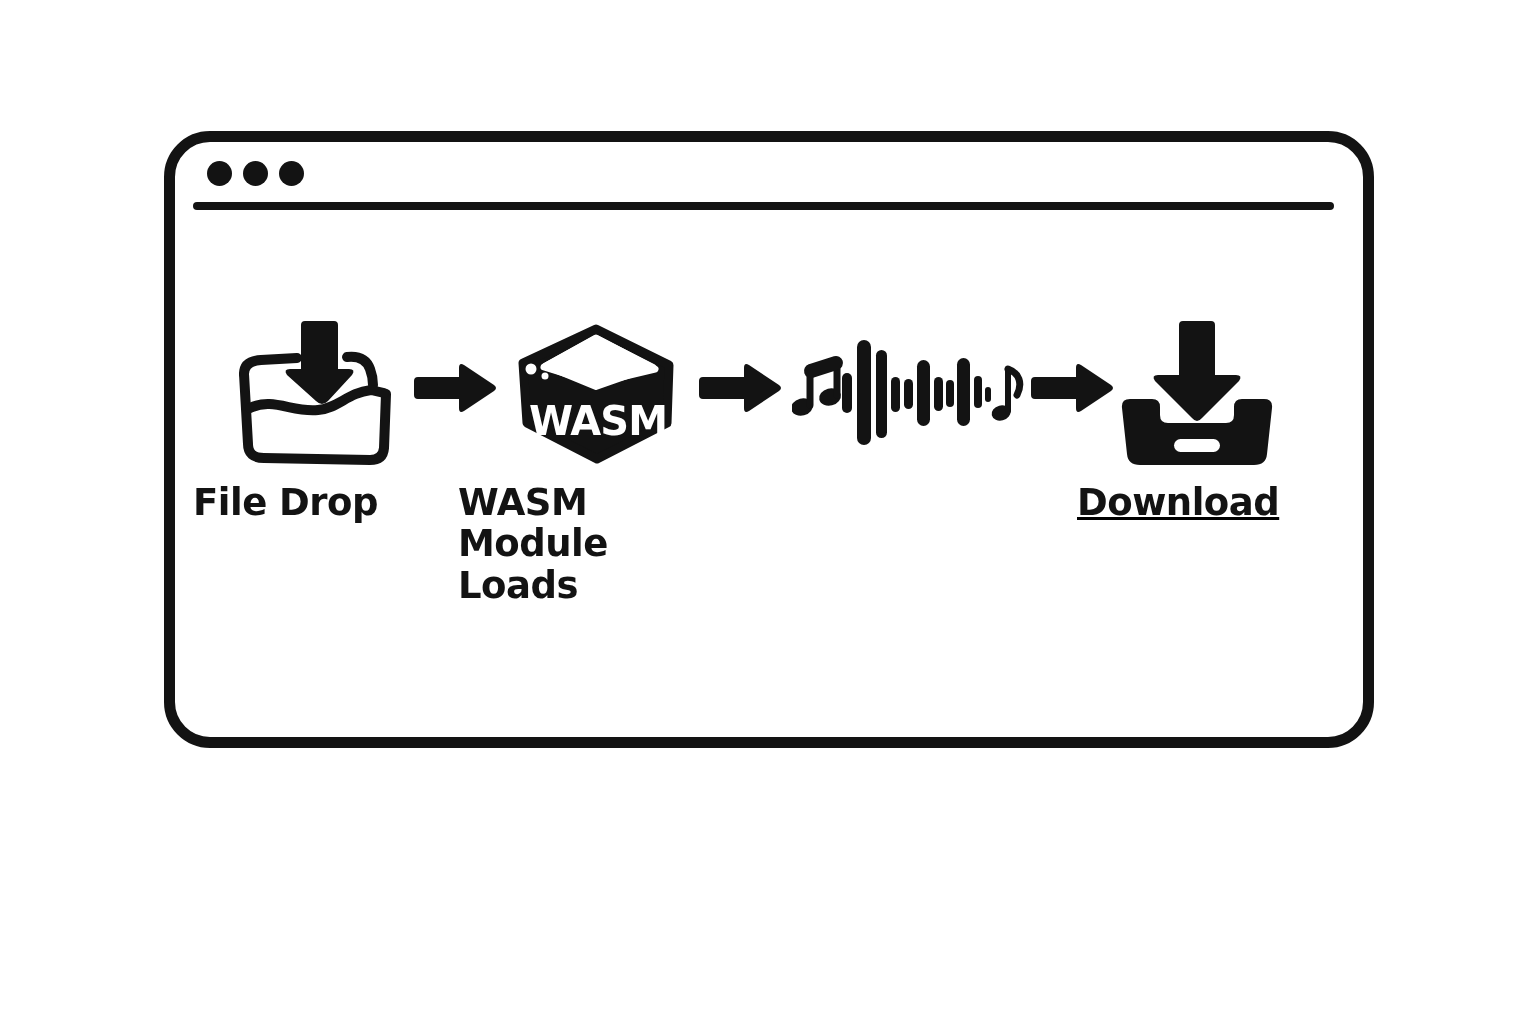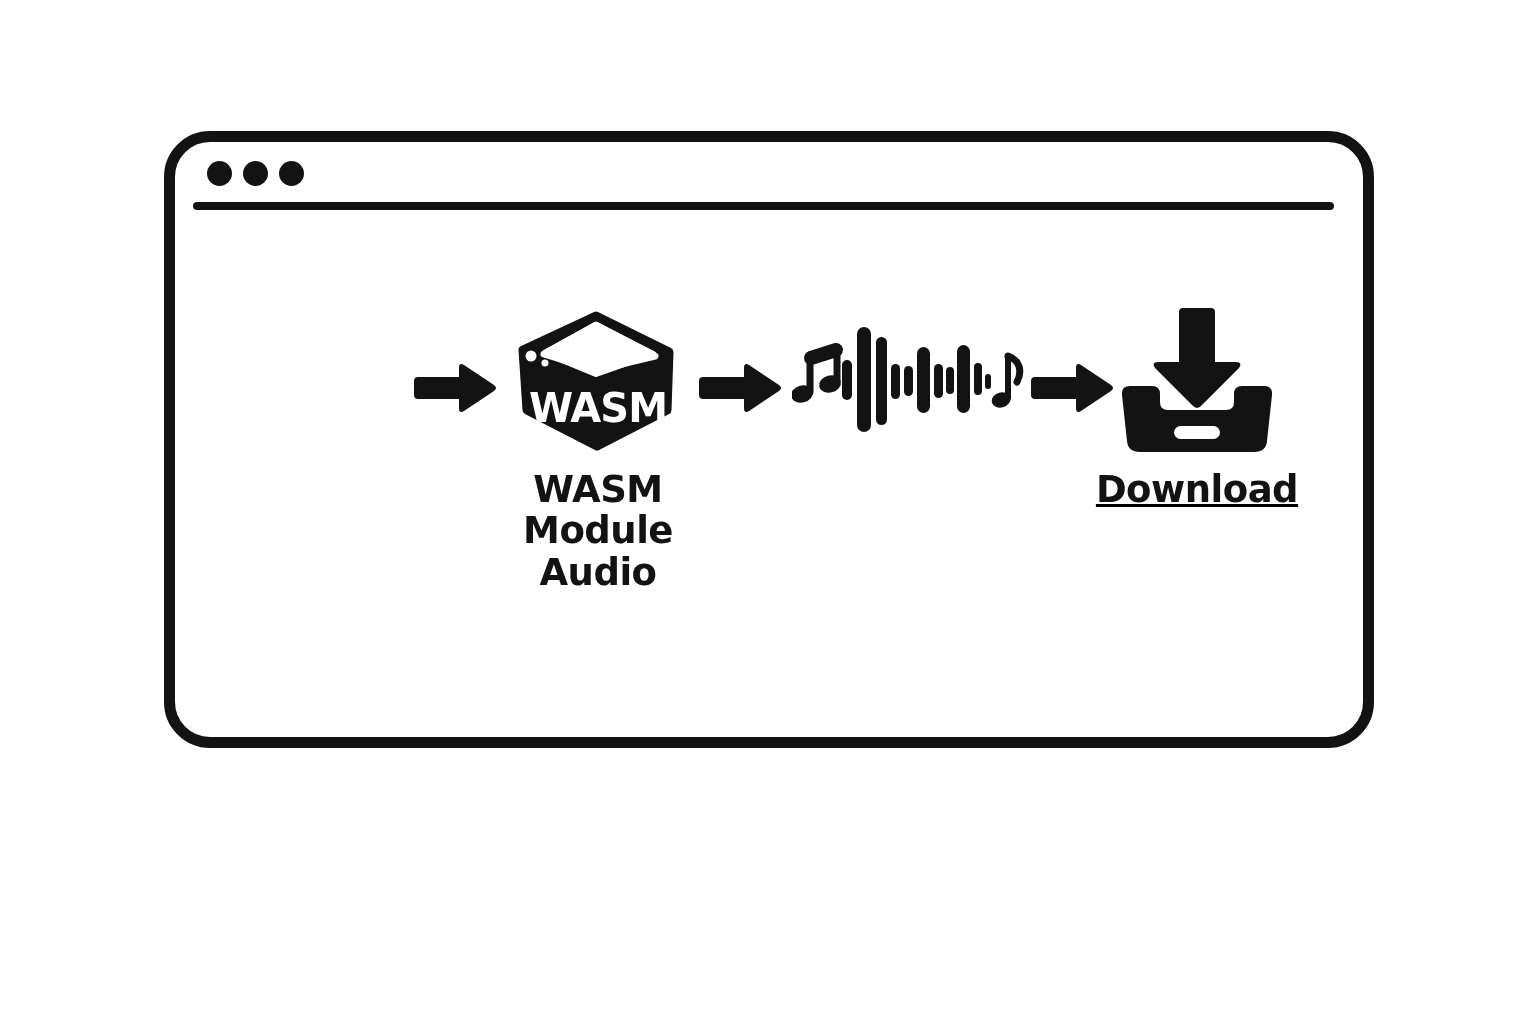--- a/index.html
+++ b/index.html
@@ -21,21 +21,21 @@
     position:absolute; left:32px; top:19px;
     display:flex; gap:11px;
   }
   .dot { width:25px; height:25px; border-radius:50%; background:#131313; }
   .divider {
     position:absolute; left:18px; top:60px;
     width:1141px; height:8px; border-radius:4px;
     background:#131313;
   }
   .flow { position:absolute; left:0; top:0; width:100%; height:100%; }
-  .step { position:absolute; top:164px; text-align:center; }
+  .step { position:absolute; top:177px; text-align:left; }
   .icon-box {
     height:150px;
     display:flex; align-items:center; justify-content:center;
   }
   .label {
     margin-top:13px;
     font-weight:700;
     font-size:37px;
     letter-spacing:-0.5px;
     line-height:1.12;
@@ -61,20 +61,37 @@
   <div class="dots">
     <span class="dot"></span>
     <span class="dot"></span>
     <span class="dot"></span>
   </div>
 
   <div class="divider"></div>
 
   <div class="flow">
 
+    <div class="step step-file-drop">
+      <div class="icon-box">
+        <svg width="156" height="146" viewBox="0 0 156 146">
+
+          <path class="ink-stroke" stroke-width="10" d="M62 37 L26 39 Q9 40 9 53"></path>
+
+          <path class="ink-stroke" stroke-width="10" d="M112 36 Q130 34 135 48 Q138 56 138 64"></path>
+
+          <path class="ink-stroke" stroke-width="10" d="M9 53 L13 123 Q13 137 29 137 L135 139 Q148 139 149 127 L151 73"></path>
+
+          <path class="ink-stroke" stroke-width="10" d="M15 87 C38 76 58 92 83 89 C104 87 112 72 136 69 L149 72"></path>
+
+          <path class="ink-fill" d="M70 0 H99 Q103 0 103 4 V48 H114 Q121 48 117 54 L93 80 Q87 86 81 80 L52 54 Q48 48 55 48 H66 V4 Q66 0 70 0 Z"></path>
+        </svg>
+      </div>
+      <div class="label">File Drop</div>
+    </div>
 
     <svg class="conn conn-1" viewBox="0 0 84 56">
       <path class="ink-fill" d="M5 17 H46 V8 Q46 2 51 5 L81 25 Q85 28 81 31 L51 51 Q46 54 46 48 V39 H5 Q1 39 1 35 V21 Q1 17 5 17 Z"></path>
     </svg>
 
     <div class="step step-wasm">
       <div class="icon-box">
         <svg width="162" height="142" viewBox="0 0 162 142">
 
           <path class="ink-fill" stroke="#131313" stroke-width="9" stroke-linejoin="round" d="M79 6 L152 42 L150 100 L80 136 L10 100 L6 40 Z"></path>
@@ -83,21 +100,21 @@
           <path d="M79 15 L136 44 L79 64 L28 43 Z" fill="#ffffff" stroke="#ffffff" stroke-width="6" stroke-linejoin="round"></path>
 
           <circle cx="14" cy="46" r="5.5" fill="#ffffff"></circle>
           <circle cx="28" cy="53" r="3.5" fill="#ffffff"></circle>
 
           <text x="81" y="112" text-anchor="middle" font-size="40" font-weight="700" letter-spacing="-1" fill="#ffffff">WASM</text>
         </svg>
       </div>
       <div class="label">
         <div>WASM Module</div>
-        <div>Audio</div>
+        <div>Loads</div>
       </div>
     </div>
 
     <svg class="conn conn-2" viewBox="0 0 84 56">
       <path class="ink-fill" d="M5 17 H46 V8 Q46 2 51 5 L81 25 Q85 28 81 31 L51 51 Q46 54 46 48 V39 H5 Q1 39 1 35 V21 Q1 17 5 17 Z"></path>
     </svg>
 
     <div class="step step-audio">
       <div class="icon-box">
         <svg width="236" height="118" viewBox="0 0 236 118">

